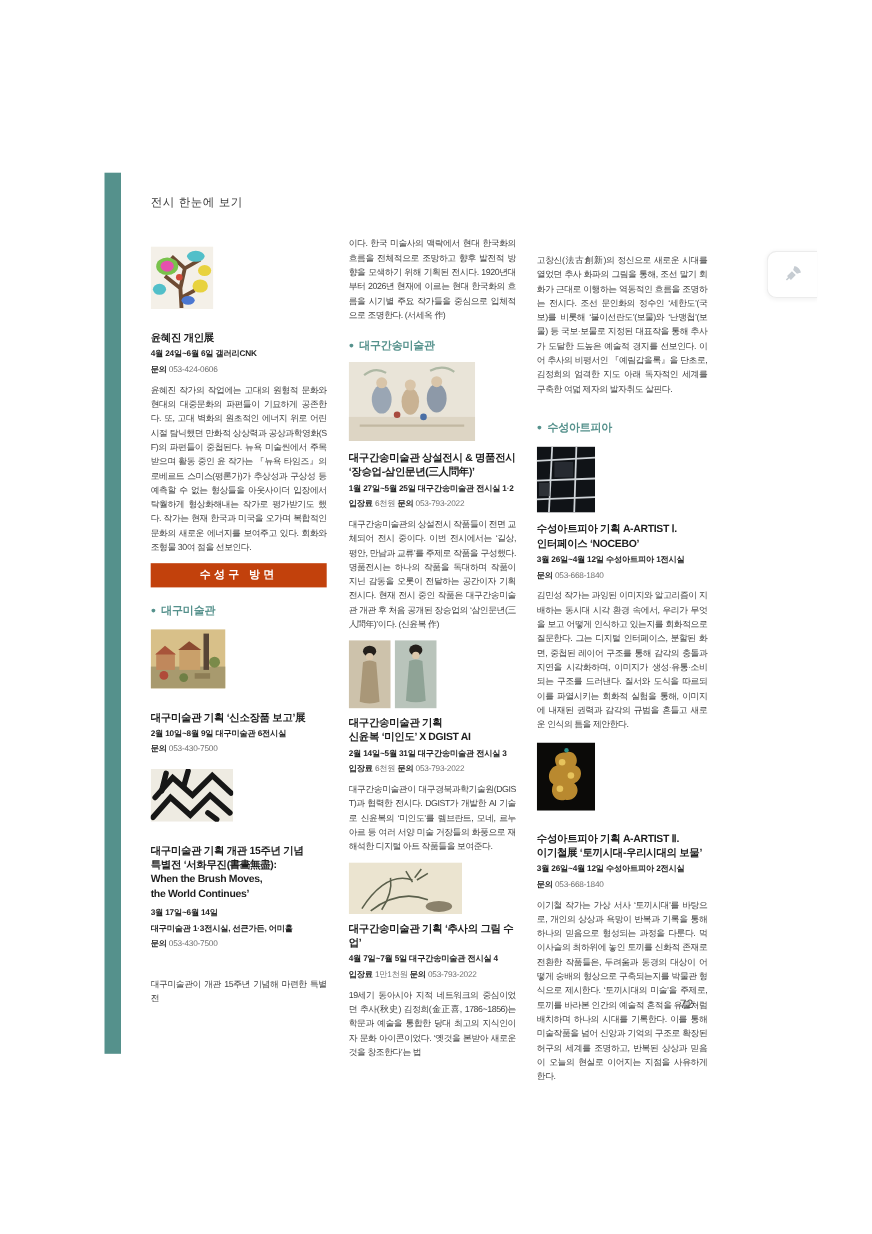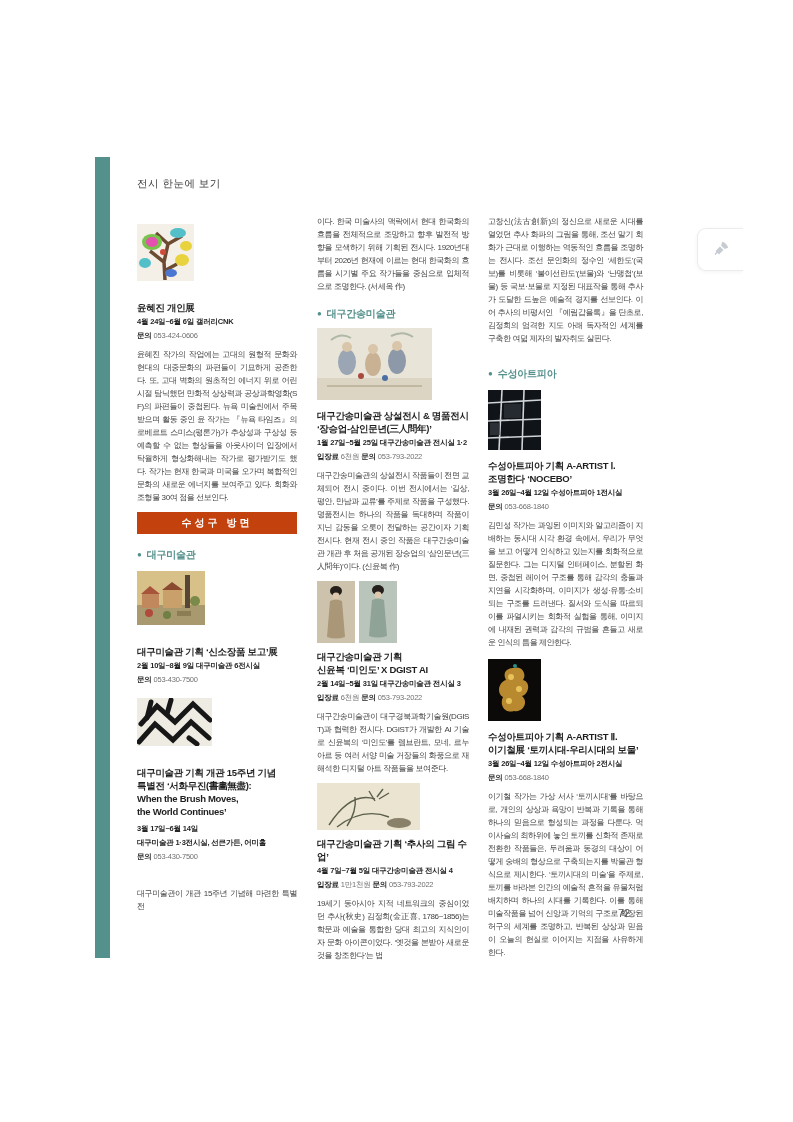--- a/index.html
+++ b/index.html
@@ -193,21 +193,21 @@
       <span>입장료</span>
       <span class="val">1만1천원</span>
       <span>문의</span>
       <span class="val">053-793-2022</span>
     </div>
     <div class="body">19세기 동아시아 지적 네트워크의 중심이었던 추사(秋史) 김정희(金正喜, 1786~1856)는 학문과 예술을 통합한 당대 최고의 지식인이자 문화 아이콘이었다. ‘옛것을 본받아 새로운 것을 창조한다’는 법</div>
   </div>
 
   <div class="col col3">
 
-    <div class="body" style="margin-top:0">고창신(法古創新)의 정신으로 새로운 시대를 열었던 추사 화파의 그림을 통해, 조선 말기 회화가 근대로 이행하는 역동적인 흐름을 조명하는 전시다. 조선 문인화의 정수인 ‘세한도’(국보)를 비롯해 ‘불이선란도’(보물)와 ‘난맹첩’(보물) 등 국보·보물로 지정된 대표작을 통해 추사가 도달한 드높은 예술적 경지를 선보인다. 이어 추사의 비평서인 『예림갑을록』을 단초로, 김정희의 엄격한 지도 아래 독자적인 세계를 구축한 여덟 제자의 발자취도 살핀다.</div>
+    <div class="body" style="margin-top:15px">고창신(法古創新)의 정신으로 새로운 시대를 열었던 추사 화파의 그림을 통해, 조선 말기 회화가 근대로 이행하는 역동적인 흐름을 조명하는 전시다. 조선 문인화의 정수인 ‘세한도’(국보)를 비롯해 ‘불이선란도’(보물)와 ‘난맹첩’(보물) 등 국보·보물로 지정된 대표작을 통해 추사가 도달한 드높은 예술적 경지를 선보인다. 이어 추사의 비평서인 『예림갑을록』을 단초로, 김정희의 엄격한 지도 아래 독자적인 세계를 구축한 여덟 제자의 발자취도 살핀다.</div>
 
     <div class="section mt22">
       <span class="dot">●</span><span>수성아트피아</span>
     </div>
 
     <div class="thumb mt10">
       <svg width="53" height="60" viewBox="0 0 53 60">
         <rect width="53" height="60" fill="#101317"></rect>
         <g stroke="#cfd4d8" stroke-width="1.6">
           <path d="M14 0 L11 60"></path>
@@ -215,40 +215,40 @@
           <path d="M0 13 L53 10"></path>
           <path d="M0 31 L53 29"></path>
           <path d="M0 48 L53 46"></path>
         </g>
         <rect x="16" y="14" width="17" height="14" fill="#2c3138" opacity="0.8"></rect>
         <rect x="2" y="33" width="10" height="12" fill="#3a3f46" opacity="0.7"></rect>
       </svg>
     </div>
     <div class="title" style="margin-top:9px">
       <div>수성아트피아 기획 A-ARTIST Ⅰ.</div>
-      <div>조명한다 ‘NOCEBO’</div>
+      <div>인터페이스 ‘NOCEBO’</div>
     </div>
     <div class="meta">3월 26일~4월 12일 수성아트피아 1전시실</div>
     <div class="meta">
       <span>문의</span>
       <span class="val">053-668-1840</span>
     </div>
     <div class="body">김민성 작가는 과잉된 이미지와 알고리즘이 지배하는 동시대 시각 환경 속에서, 우리가 무엇을 보고 어떻게 인식하고 있는지를 회화적으로 질문한다. 그는 디지털 인터페이스, 분할된 화면, 중첩된 레이어 구조를 통해 감각의 충돌과 지연을 시각화하며, 이미지가 생성·유통·소비되는 구조를 드러낸다. 질서와 도식을 따르되 이를 파열시키는 회화적 실험을 통해, 이미지에 내재된 권력과 감각의 규범을 흔들고 새로운 인식의 틈을 제안한다.</div>
 
     <div class="thumb mt10">
       <svg width="53" height="62" viewBox="0 0 53 62">
         <rect width="53" height="62" fill="#0b0a08"></rect>
         <path d="M26 9 C34 6 39 15 35 21 C43 23 41 35 34 37 C41 43 35 54 26 52 C17 55 11 46 15 38 C8 34 11 23 18 21 C14 13 19 9 26 9 Z" fill="#b9892f"></path>
         <circle cx="23" cy="18" r="3" fill="#e7c35c"></circle>
         <circle cx="31" cy="30" r="3" fill="#e7c35c"></circle>
         <circle cx="21" cy="42" r="3" fill="#e7c35c"></circle>
         <circle cx="27" cy="7" r="2" fill="#2e8f86"></circle>
       </svg>
     </div>
-    <div class="title" style="margin-top:9px">
+    <div class="title" style="margin-top:19px">
       <div>수성아트피아 기획 A-ARTIST Ⅱ.</div>
       <div>이기철展 ‘토끼시대-우리시대의 보물’</div>
     </div>
     <div class="meta">3월 26일~4월 12일 수성아트피아 2전시실</div>
     <div class="meta">
       <span>문의</span>
       <span class="val">053-668-1840</span>
     </div>
     <div class="body">이기철 작가는 가상 서사 ‘토끼시대’를 바탕으로, 개인의 상상과 욕망이 반복과 기록을 통해 하나의 믿음으로 형성되는 과정을 다룬다. 먹이사슬의 최하위에 놓인 토끼를 신화적 존재로 전환한 작품들은, 두려움과 동경의 대상이 어떻게 숭배의 형상으로 구축되는지를 박물관 형식으로 제시한다. ‘토끼시대의 미술’을 주제로, 토끼를 바라본 인간의 예술적 흔적을 유물처럼 배치하며 하나의 시대를 기록한다. 이를 통해 미술작품을 넘어 신앙과 기억의 구조로 확장된 허구의 세계를 조명하고, 반복된 상상과 믿음이 오늘의 현실로 이어지는 지점을 사유하게 한다.</div>
   </div>

